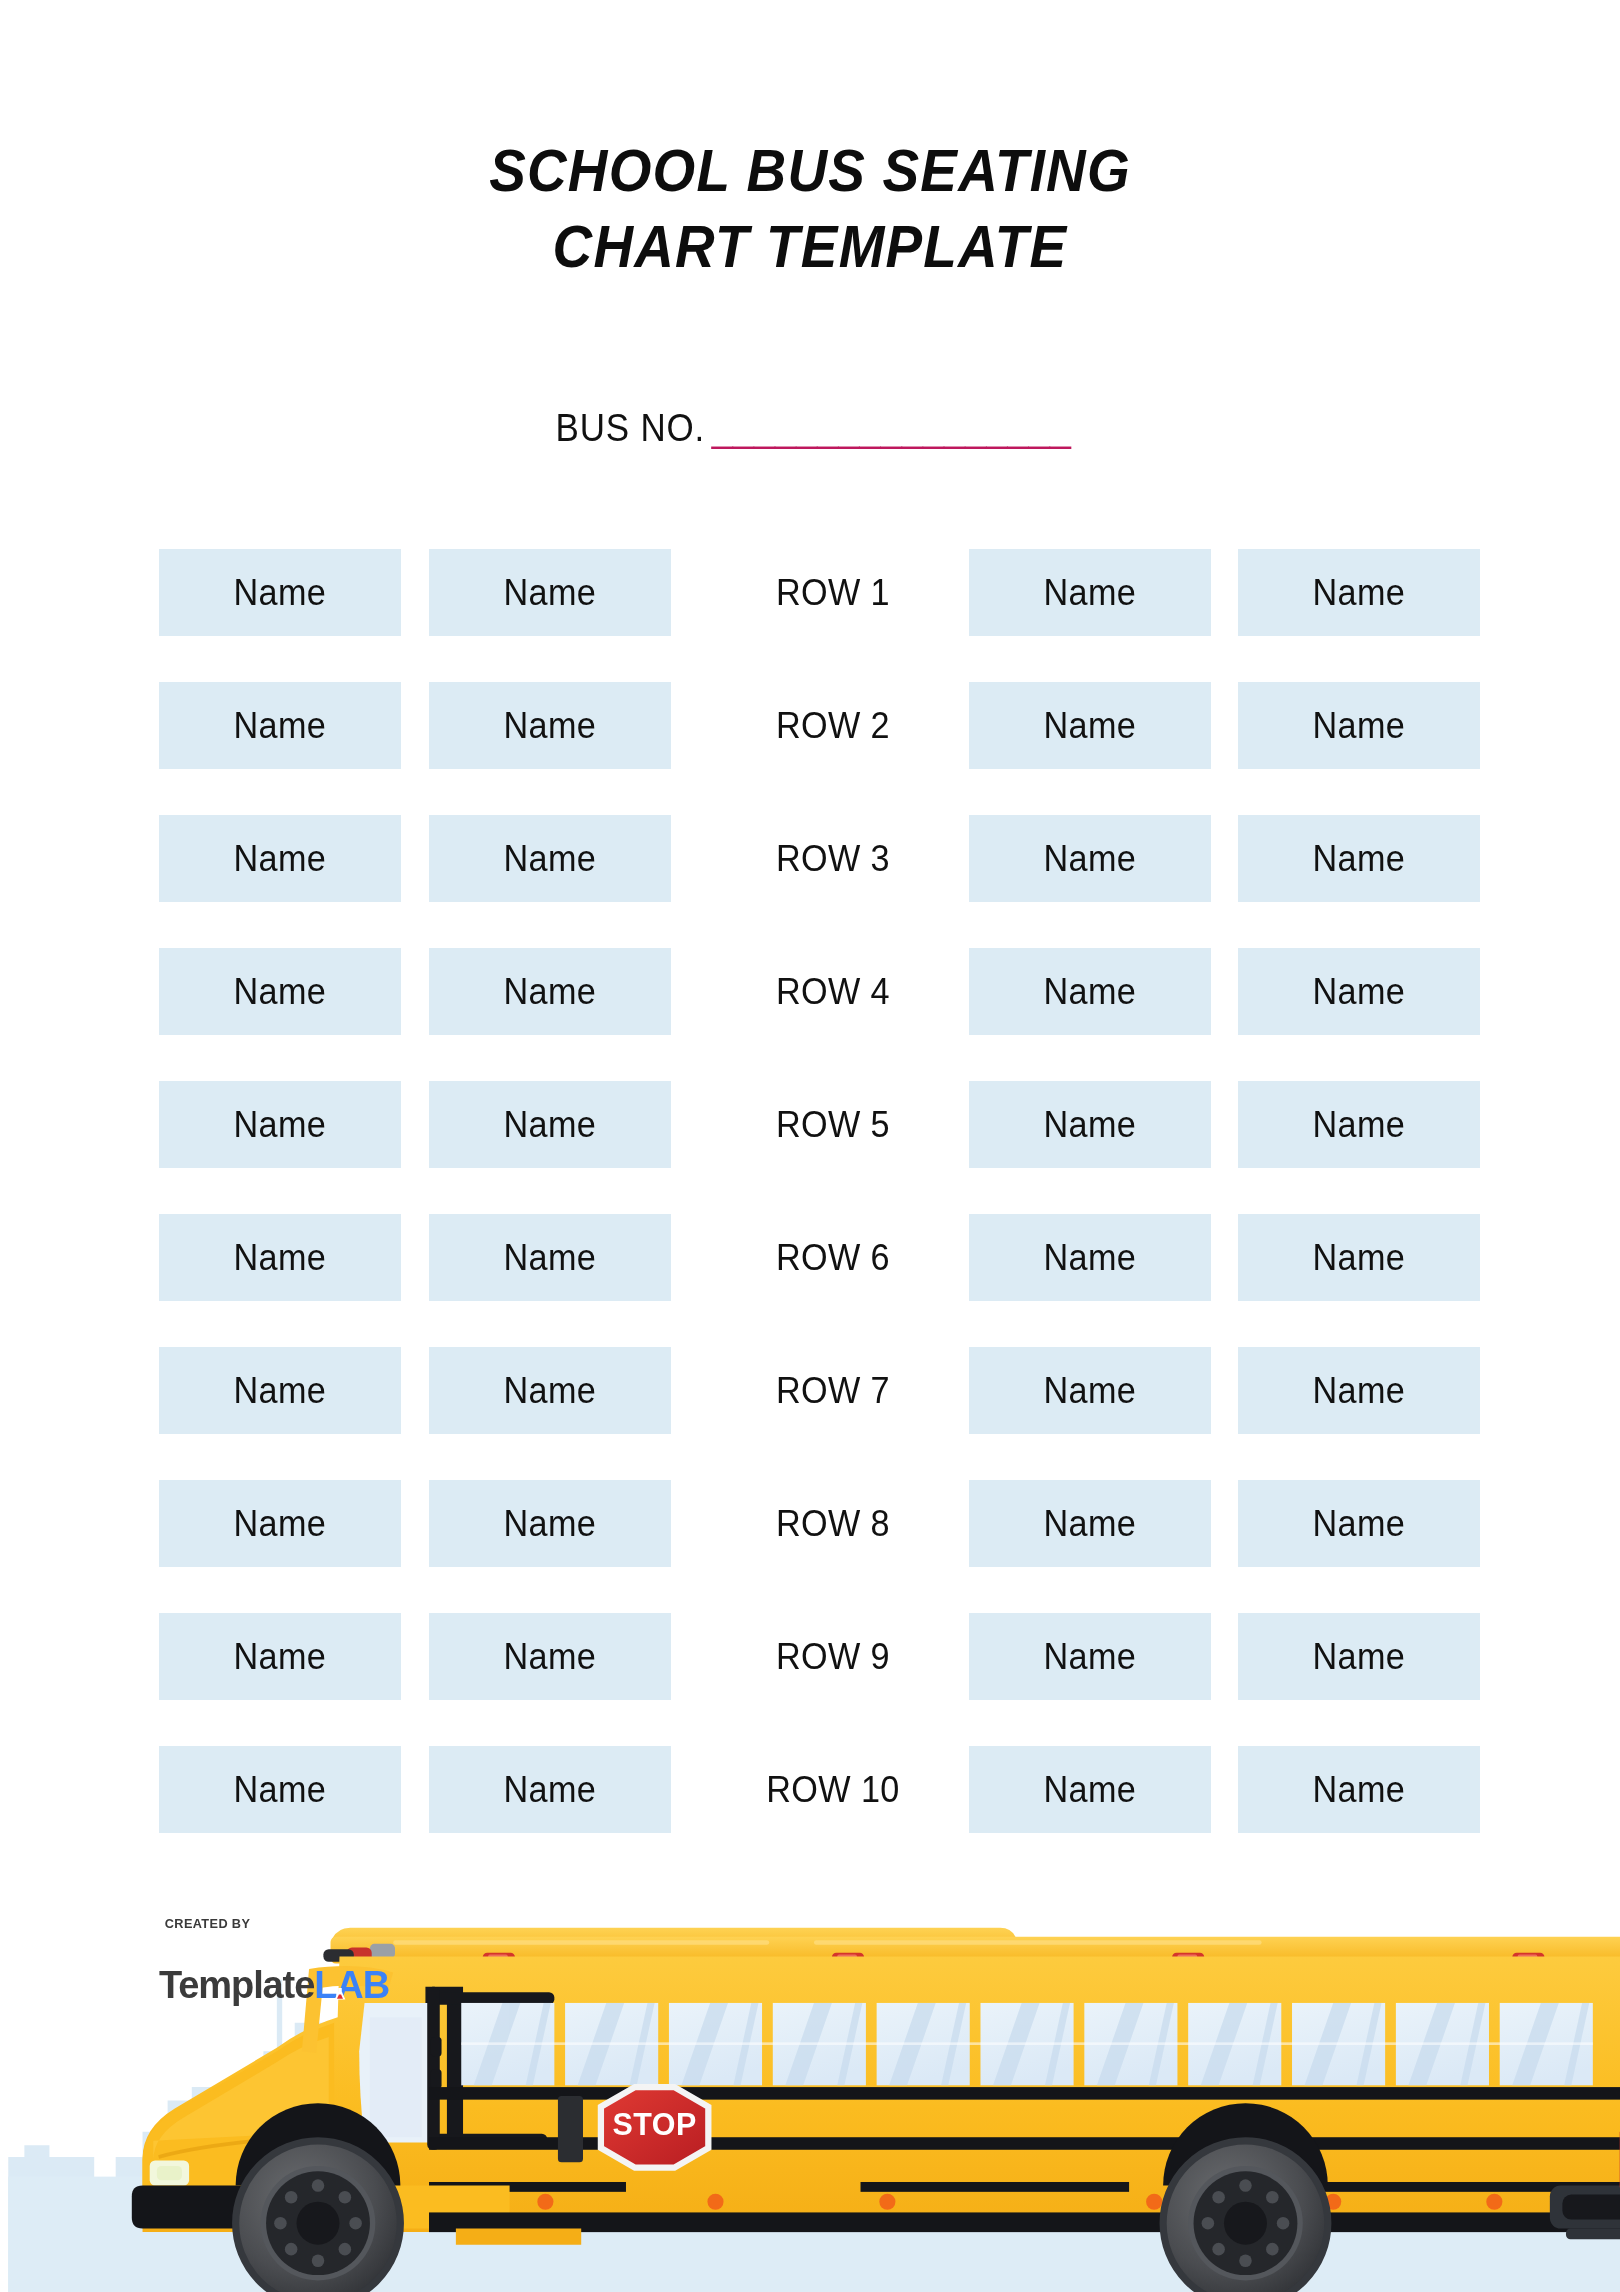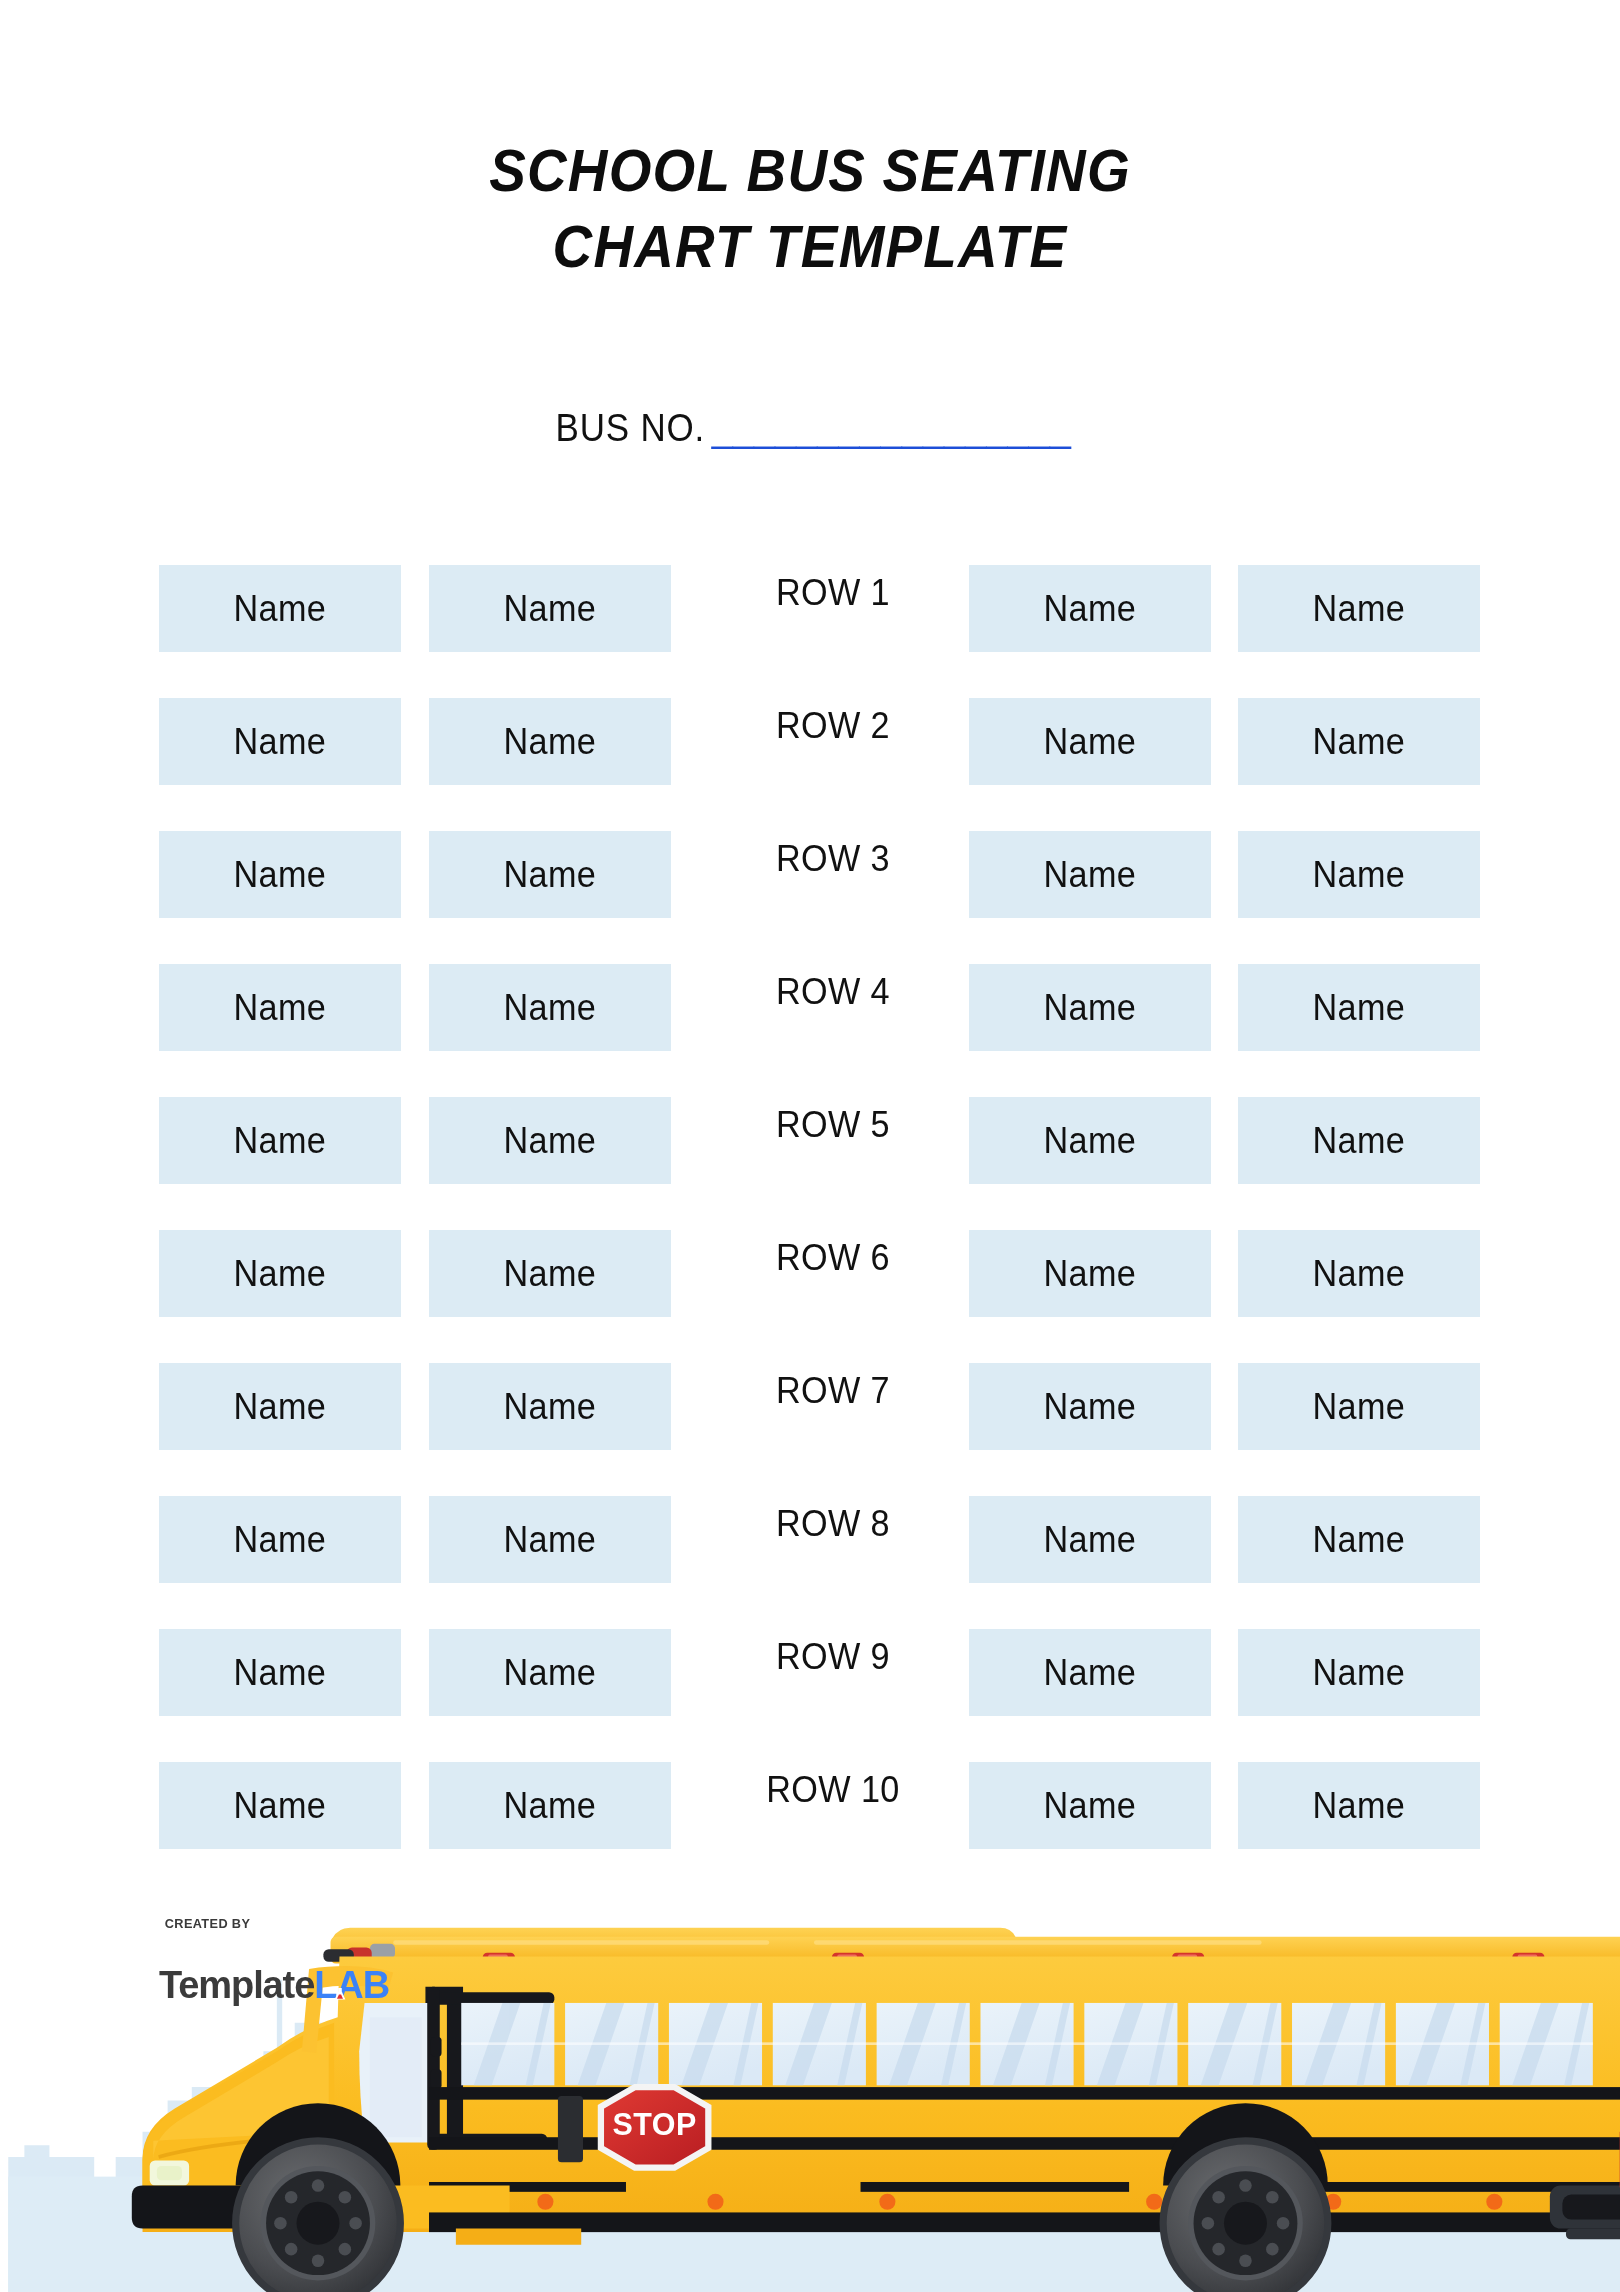--- a/index.html
+++ b/index.html
@@ -46,38 +46,38 @@
   .busno-label {
     font-size: 38px;
     letter-spacing: 0.9px;
     color: #111111;
     transform: scaleX(0.92);
     display: inline-block;
   }
   .busno-line {
     font-size: 38px;
     letter-spacing: 0px;
-    color: #1d4ed8;
+    color: #be185d;
     display: inline-block;
   }
 
   
   .grid {
     position: absolute;
     top: 549px;
     left: 159px;
     width: 1317px;
   }
   .grid-row {
     position: relative;
     height: 133px;
   }
   .seat {
     position: absolute;
-    top: 16px;
+    top: 0;
     width: 242px;
     height: 87px;
     background: #dcebf4;
     display: flex;
     align-items: center;
     justify-content: center;
   }
   .seat-label {
     font-size: 36px;
     color: #111111;

